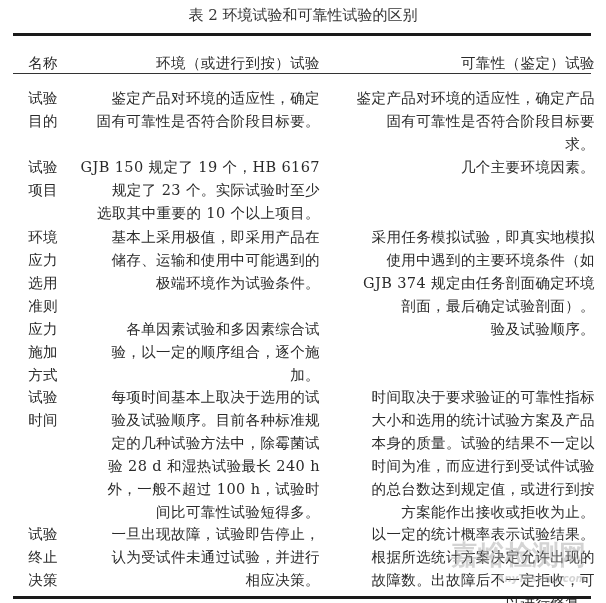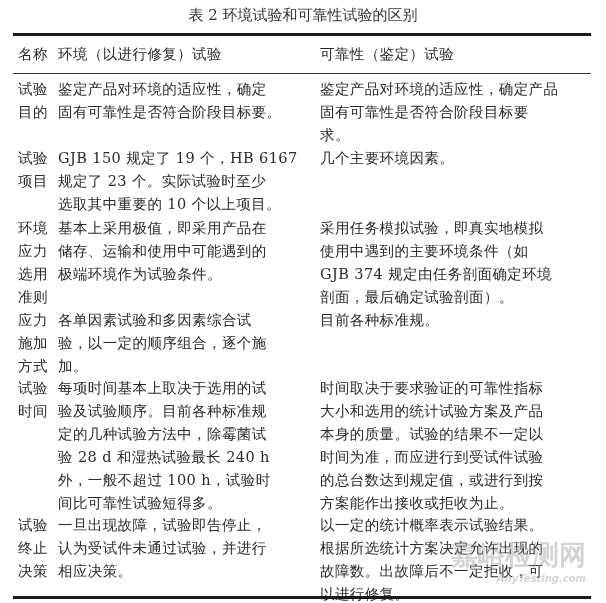--- a/index.html
+++ b/index.html
@@ -9,22 +9,22 @@
     color: #2a2a2a;
   }
   .caption {
     position: absolute; top: 4px; left: 0; width: 606px;
     text-align: center; font-size: 15px; line-height: 22px; color: #333;
   }
   .rule-thick { position: absolute; left: 13px; width: 578px; height: 3px; background: #1a1a1a; }
   .rule-thin  { position: absolute; left: 13px; width: 578px; height: 1px; background: #333; }
   .row { position: absolute; left: 0; width: 606px; }
   .cell {
-    position: absolute; top: 0; font-size: 14.5px; line-height: 23px;
-    white-space: pre-line; letter-spacing: 0.4px;
+    position: absolute; top: 9px; font-size: 14.5px; line-height: 23px;
+    white-space: pre-line; letter-spacing: 0.4px; text-align: right;
   }
   .c0 { left: 18px; width: 40px; }
   .c1 { left: 58px; width: 262px; }
   .c2 { left: 320px; width: 275px; }
   .header .cell { line-height: 22px; }
   .watermark {
     position: absolute; left: 436px; top: 540px; width: 150px; text-align: right;
     color: rgba(160,160,160,0.45); pointer-events: none;
   }
   .wm-cn { font-family: "DejaVu Sans", sans-serif; font-size: 27px; font-weight: bold; line-height: 30px; }
@@ -32,21 +32,21 @@
 </style>
 </head>
 <body>
 
 <div class="caption">表 2  环境试验和可靠性试验的区别</div>
 
 <div class="rule-thick" style="top:33px;"></div>
 
 <div class="row header" style="top:43px;">
   <div class="cell c0">名称</div>
-  <div class="cell c1">环境（以进行修复）试验</div>
+  <div class="cell c1">环境（或进行到按）试验</div>
   <div class="cell c2">可靠性（鉴定）试验</div>
 </div>
 
 <div class="rule-thin" style="top:73px;"></div>
 
 <div class="row" style="top:78px;">
   <div class="cell c0">试验
 目的</div>
   <div class="cell c1">鉴定产品对环境的适应性，确定
 固有可靠性是否符合阶段目标要。</div>
@@ -78,21 +78,21 @@
 剖面，最后确定试验剖面）。</div>
 </div>
 
 <div class="row" style="top:309px;">
   <div class="cell c0">应力
 施加
 方式</div>
   <div class="cell c1">各单因素试验和多因素综合试
 验，以一定的顺序组合，逐个施
 加。</div>
-  <div class="cell c2">目前各种标准规。</div>
+  <div class="cell c2">验及试验顺序。</div>
 </div>
 
 <div class="row" style="top:377px;">
   <div class="cell c0">试验
 时间</div>
   <div class="cell c1">每项时间基本上取决于选用的试
 验及试验顺序。目前各种标准规
 定的几种试验方法中，除霉菌试
 验 28 d 和湿热试验最长 240 h
 外，一般不超过 100 h，试验时

